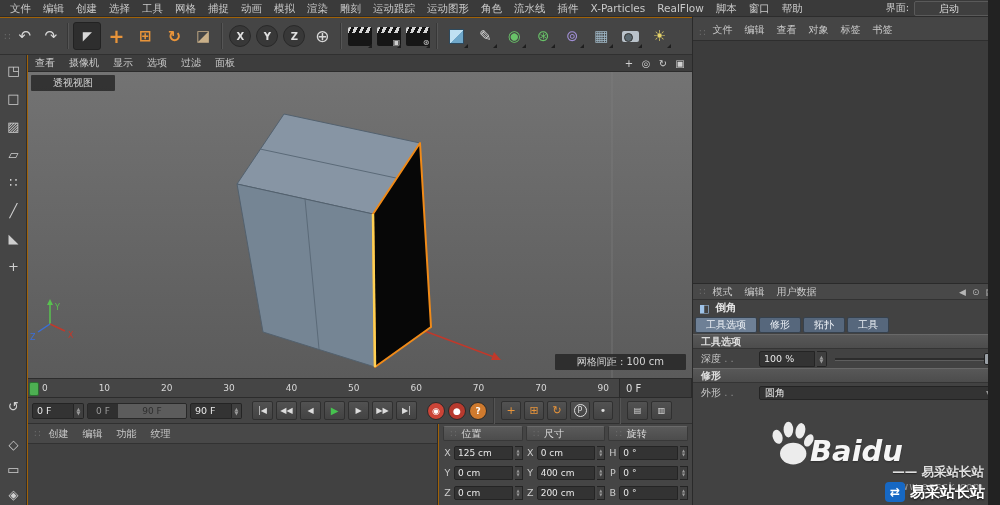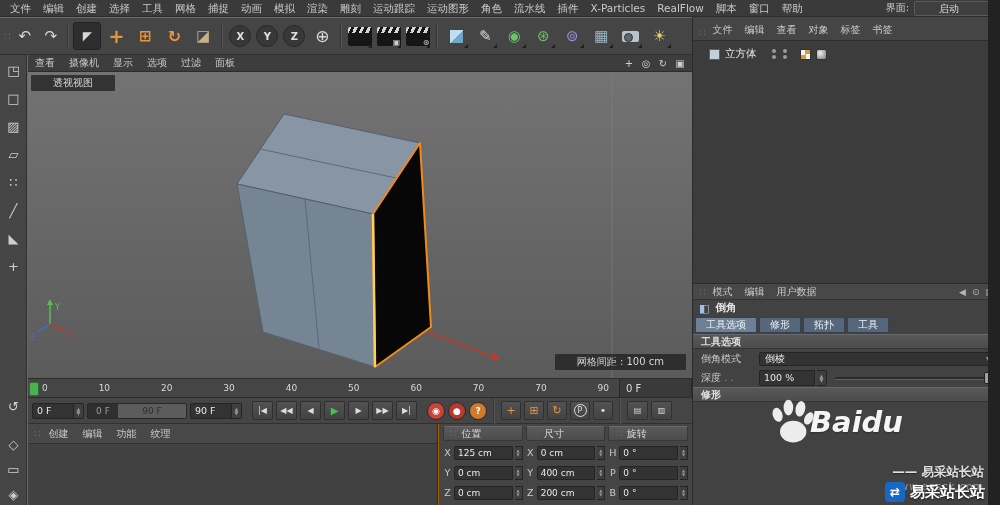--- a/index.html
+++ b/index.html
@@ -166,21 +166,21 @@
   .nf.w56 { width:56px; }
   .slider { position:relative; flex:1; height:14px; margin-left:6px; }
   .slider::before { content:""; position:absolute; left:0; right:0; top:6px; height:2px;
                     background:#2c2c2c; border-bottom:1px solid #5e5e5e; }
   .knob { position:absolute; top:1px; width:7px; height:12px; background:#9aa0a6;
           border:1px solid #222; border-radius:2px; }
   .checkbox { width:11px; height:11px; background:#313131; border:1px solid #222; border-radius:1px; }
 
   
   .wm { pointer-events:none; z-index:50; }
-  .wm-baidu { position:absolute; left:768px; top:398px; display:flex; align-items:center;
+  .wm-baidu { position:absolute; left:768px; top:420px; display:flex; align-items:flex-end;
               opacity:.95; }
   .wm-baidu .txt { font-size:29px; font-weight:bold; font-style:italic; color:#fff;
                    text-shadow:0 1px 2px rgba(0,0,0,.35); margin-left:-6px; }
   .wm-site { position:absolute; right:4px; top:464px; text-align:right; }
   .wm-site .l1 { font-size:12.5px; font-weight:bold; color:rgba(255,255,255,.85);
                  text-shadow:0 1px 1px rgba(0,0,0,.4); }
   .wm-site .l2 { font-size:10px; color:rgba(255,255,255,.45); letter-spacing:1px; }
   .wm-logo { position:absolute; right:3px; top:482px; display:flex; align-items:center; gap:5px; }
   .wm-logo .lbox { width:20px; height:20px; border-radius:4px; background:#1668c4; color:#fff;
                    font-size:12px; font-weight:bold; display:flex; align-items:center; justify-content:center; }
@@ -453,34 +453,20 @@
   <div class="om-panel">
     <div class="om-menu">
       <span class="grip">∷</span>
       <span class="menu-item">文件</span>
       <span class="menu-item">编辑</span>
       <span class="menu-item">查看</span>
       <span class="menu-item">对象</span>
       <span class="menu-item">标签</span>
       <span class="menu-item">书签</span>
     </div>
-    <div class="om-row">
-      <span class="objico"></span>
-      <span class="om-name">立方体</span>
-      <span class="vdots">
-          <i></i>
-          <i></i>
-        </span>
-      <span class="vdots" style="margin-left:2px;">
-          <i></i>
-          <i></i>
-        </span>
-      <span class="tagchecker"></span>
-      <span class="tagphong"></span>
-    </div>
   </div>
 
   <div class="am-panel">
     <div class="am-menu">
       <span class="grip">∷</span>
       <span class="menu-item">模式</span>
       <span class="menu-item">编辑</span>
       <span class="menu-item">用户数据</span>
       <div class="am-menu-icons">
         <span>◀</span>
@@ -494,33 +480,33 @@
     </div>
     <div class="am-tabs">
       <span class="tab active">工具选项</span>
       <span class="tab">修形</span>
       <span class="tab">拓扑</span>
       <span class="tab">工具</span>
     </div>
     <div class="sect">工具选项</div>
 
     <div class="frow">
-      <span class="flabel">倒角模式</span>
-      <span class="dd">倒棱</span>
-    </div>
-    <div class="frow">
       <span class="flabel dots">深度</span>
       <span class="nf w56">100 %</span>
       <span class="spin"></span>
       <span class="slider">
           <span class="knob" style="left:94%;"></span>
         </span>
     </div>
 
     <div class="sect">修形</div>
+    <div class="frow">
+      <span class="flabel dots">外形</span>
+      <span class="dd">圆角</span>
+    </div>
   </div>
 
   <div class="wm wm-baidu">
     <svg width="48" height="48" viewBox="0 0 40 40">
       <g fill="#ffffff" opacity="0.95">
         <ellipse cx="8" cy="14" rx="4" ry="6" transform="rotate(-18 8 14)"></ellipse>
         <ellipse cx="17" cy="8" rx="4" ry="6.5"></ellipse>
         <ellipse cx="27" cy="9" rx="4" ry="6.5" transform="rotate(12 27 9)"></ellipse>
         <ellipse cx="34" cy="17" rx="3.5" ry="5.5" transform="rotate(28 34 17)"></ellipse>
         <ellipse cx="21" cy="28" rx="11" ry="9"></ellipse>

